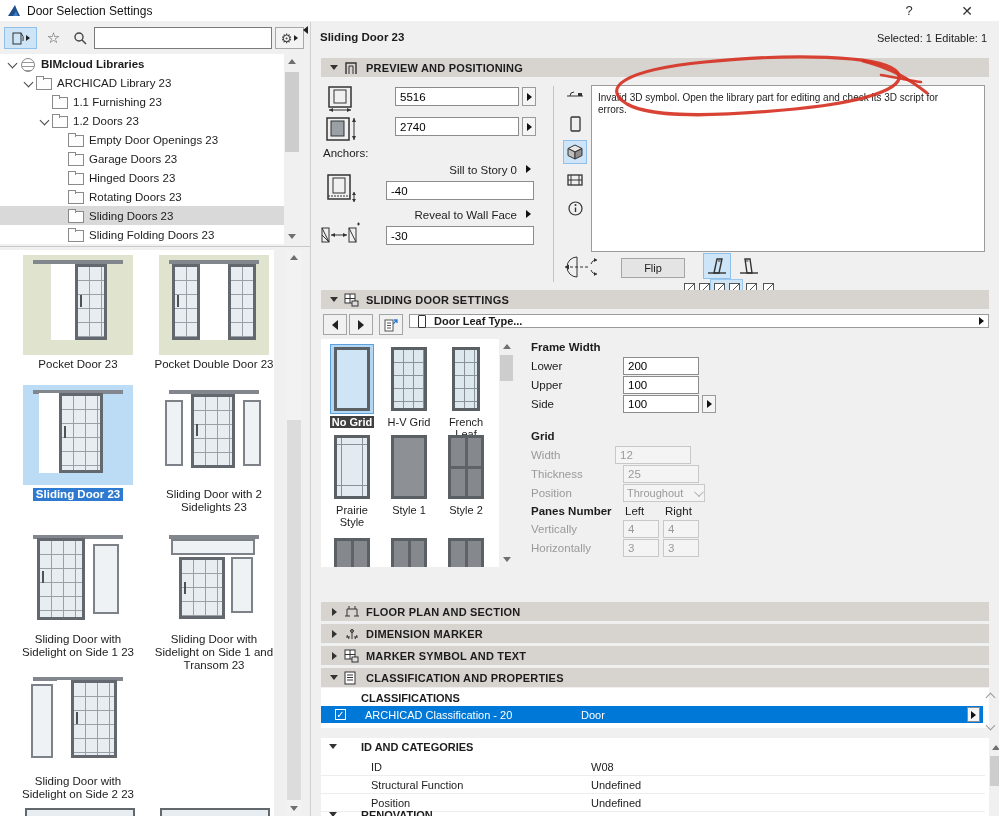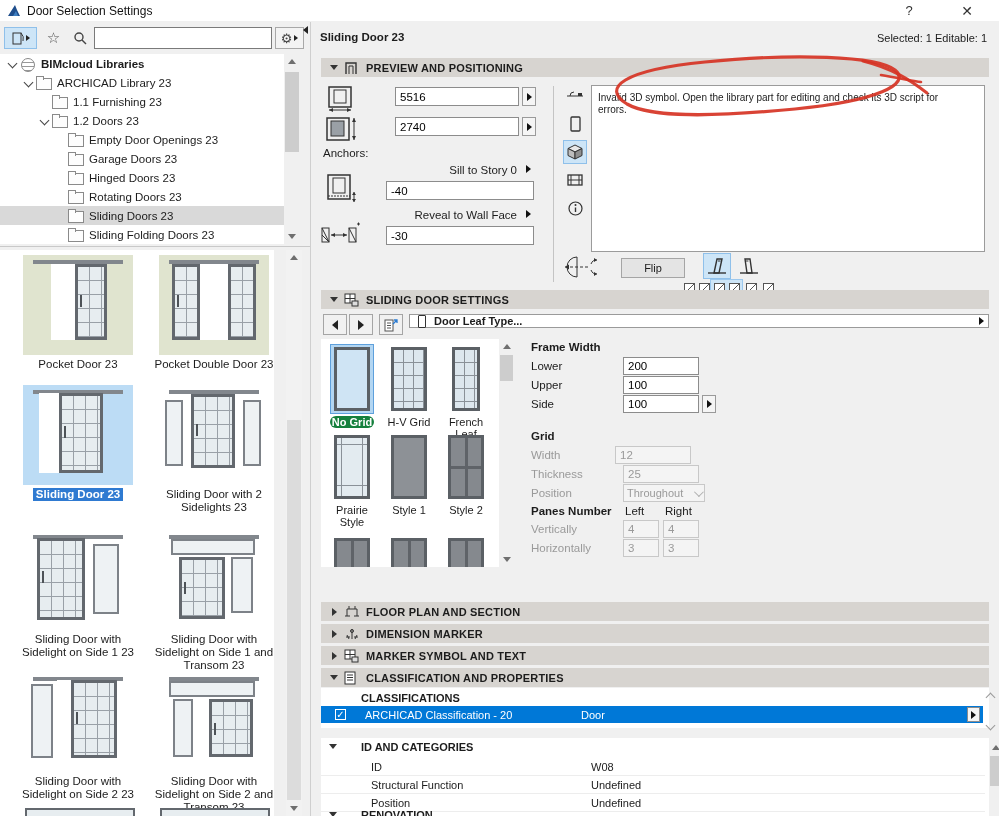--- a/index.html
+++ b/index.html
@@ -150,21 +150,21 @@
   .selector-bar .d-glyph { width:8px; height:13px; border:1px solid #333; border-radius:1px; margin:0 8px 0 8px; }
   .selector-bar .sel-label { font-weight:bold; font-size:11px; }
   .selector-bar .end-arrow { position:absolute; right:4px; width:0; height:0; border-left:5px solid #111; border-top:4px solid transparent; border-bottom:4px solid transparent; }
 
   .leaf-gallery { position:absolute; left:10px; top:317px; width:178px; height:228px; background:#fff; overflow:hidden; }
   .leaf-scroll { left:188px; top:317px; width:15px; height:228px; }
   .ltile { position:absolute; width:54px; text-align:center; cursor:pointer; }
   .ltile .lwrap { position:relative; width:44px; height:70px; margin:0 auto; display:flex; align-items:center; justify-content:center; }
   .ltile.selected .lwrap { background:#b3d6f2; border:1px solid #5ea0dc; }
   .ltile .cap { display:inline-block; margin-top:2px; font-size:11px; padding:0 2px; }
-  .ltile.selected .cap { background:#15803d; color:#fff; font-weight:bold;border-radius:6px; }
+  .ltile.selected .cap { background:#404040; color:#fff; font-weight:bold; }
   .leafart { width:36px; height:64px; border:3px solid #5b6065; background:#cfe4f4; }
   .leafart.l-hv, .leafart.l-french { background-color:#dde7ee;
     background-image:repeating-linear-gradient(to right,transparent 0 9px,#8a9198 9px 10px),repeating-linear-gradient(to bottom,transparent 0 12px,#8a9198 12px 13px); }
   .leafart.l-french { width:28px; }
   .leafart.l-prairie { background-color:#e3ebf0;
     background-image:linear-gradient(to right,transparent 0 4px,#8a9198 4px 5px,transparent 5px 25px,#8a9198 25px 26px,transparent 26px),
                      linear-gradient(to bottom,transparent 0 6px,#8a9198 6px 7px,transparent 7px 47px,#8a9198 47px 48px,transparent 48px); }
   .leafart.l-style1 { background:#8d9196; }
   .leafart.l-style2 { background-color:#85898e;
     background-image:linear-gradient(to right,transparent 0 14px,#5f6368 14px 17px,transparent 17px),
@@ -352,30 +352,20 @@
           <span class="cap">Sliding Door with Sidelight on Side 1 and Transom 23</span>
         </div>
         <div class="gtile v-side2 bg-white" style="left: 15px; top: 422px;">
           <div class="art">
             <i class="track"></i>
             <i class="sl sl-l"></i>
             <i class="gap"></i>
             <i class="d"></i>
           </div>
           <span class="cap">Sliding Door with Sidelight on Side 2 23</span>
-        </div>
-        <div class="gtile v-side2-transom bg-white" style="left: 151px; top: 422px;">
-          <div class="art">
-            <i class="track"></i>
-            <i class="tr"></i>
-            <i class="sl sl-l"></i>
-            <i class="gap"></i>
-            <i class="d"></i>
-          </div>
-          <span class="cap">Sliding Door with Sidelight on Side 2 and Transom 23</span>
         </div>
       <div class="cut-tile" style="left:25px;top:558px"></div>
       <div class="cut-tile" style="left:160px;top:558px"></div>
     </div>
   </div>
   <div class="vscroll gal-scroll">
     <div class="arr arr-up" style="top:0"></div>
     <div class="thumb" style="top:170px;height:380px"></div>
     <div class="arr arr-down" style="bottom:0"></div>
   </div>

